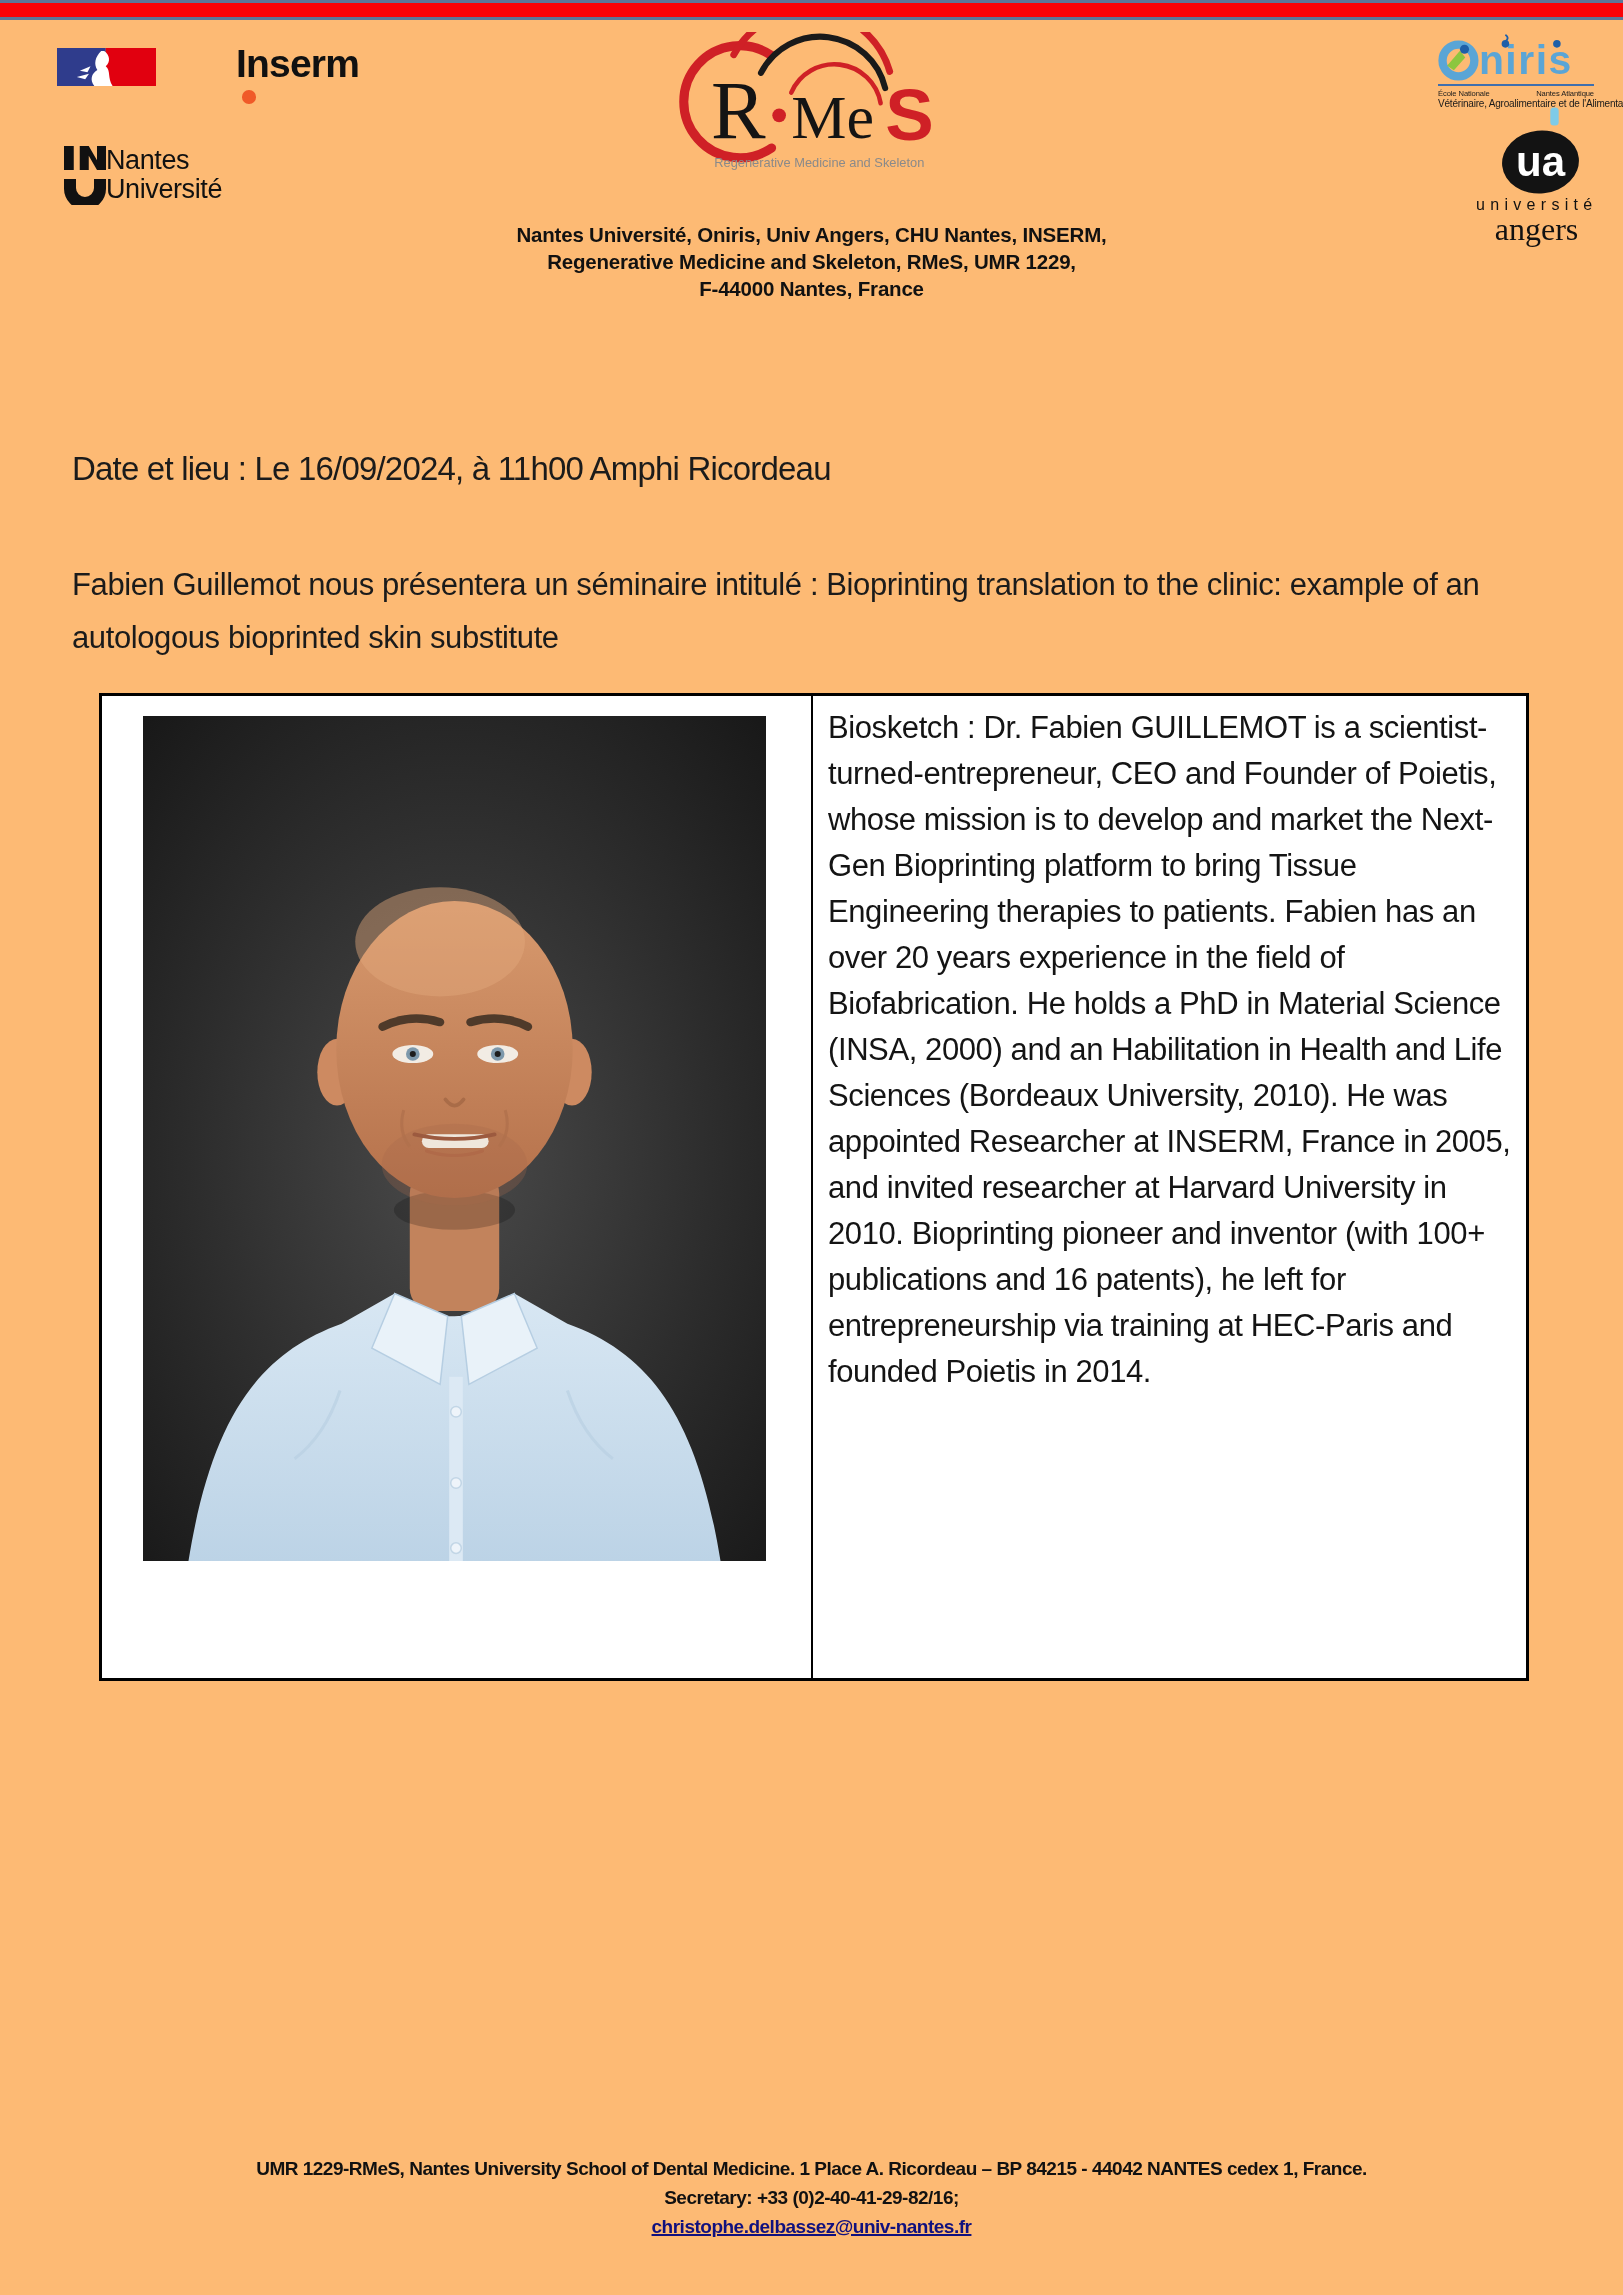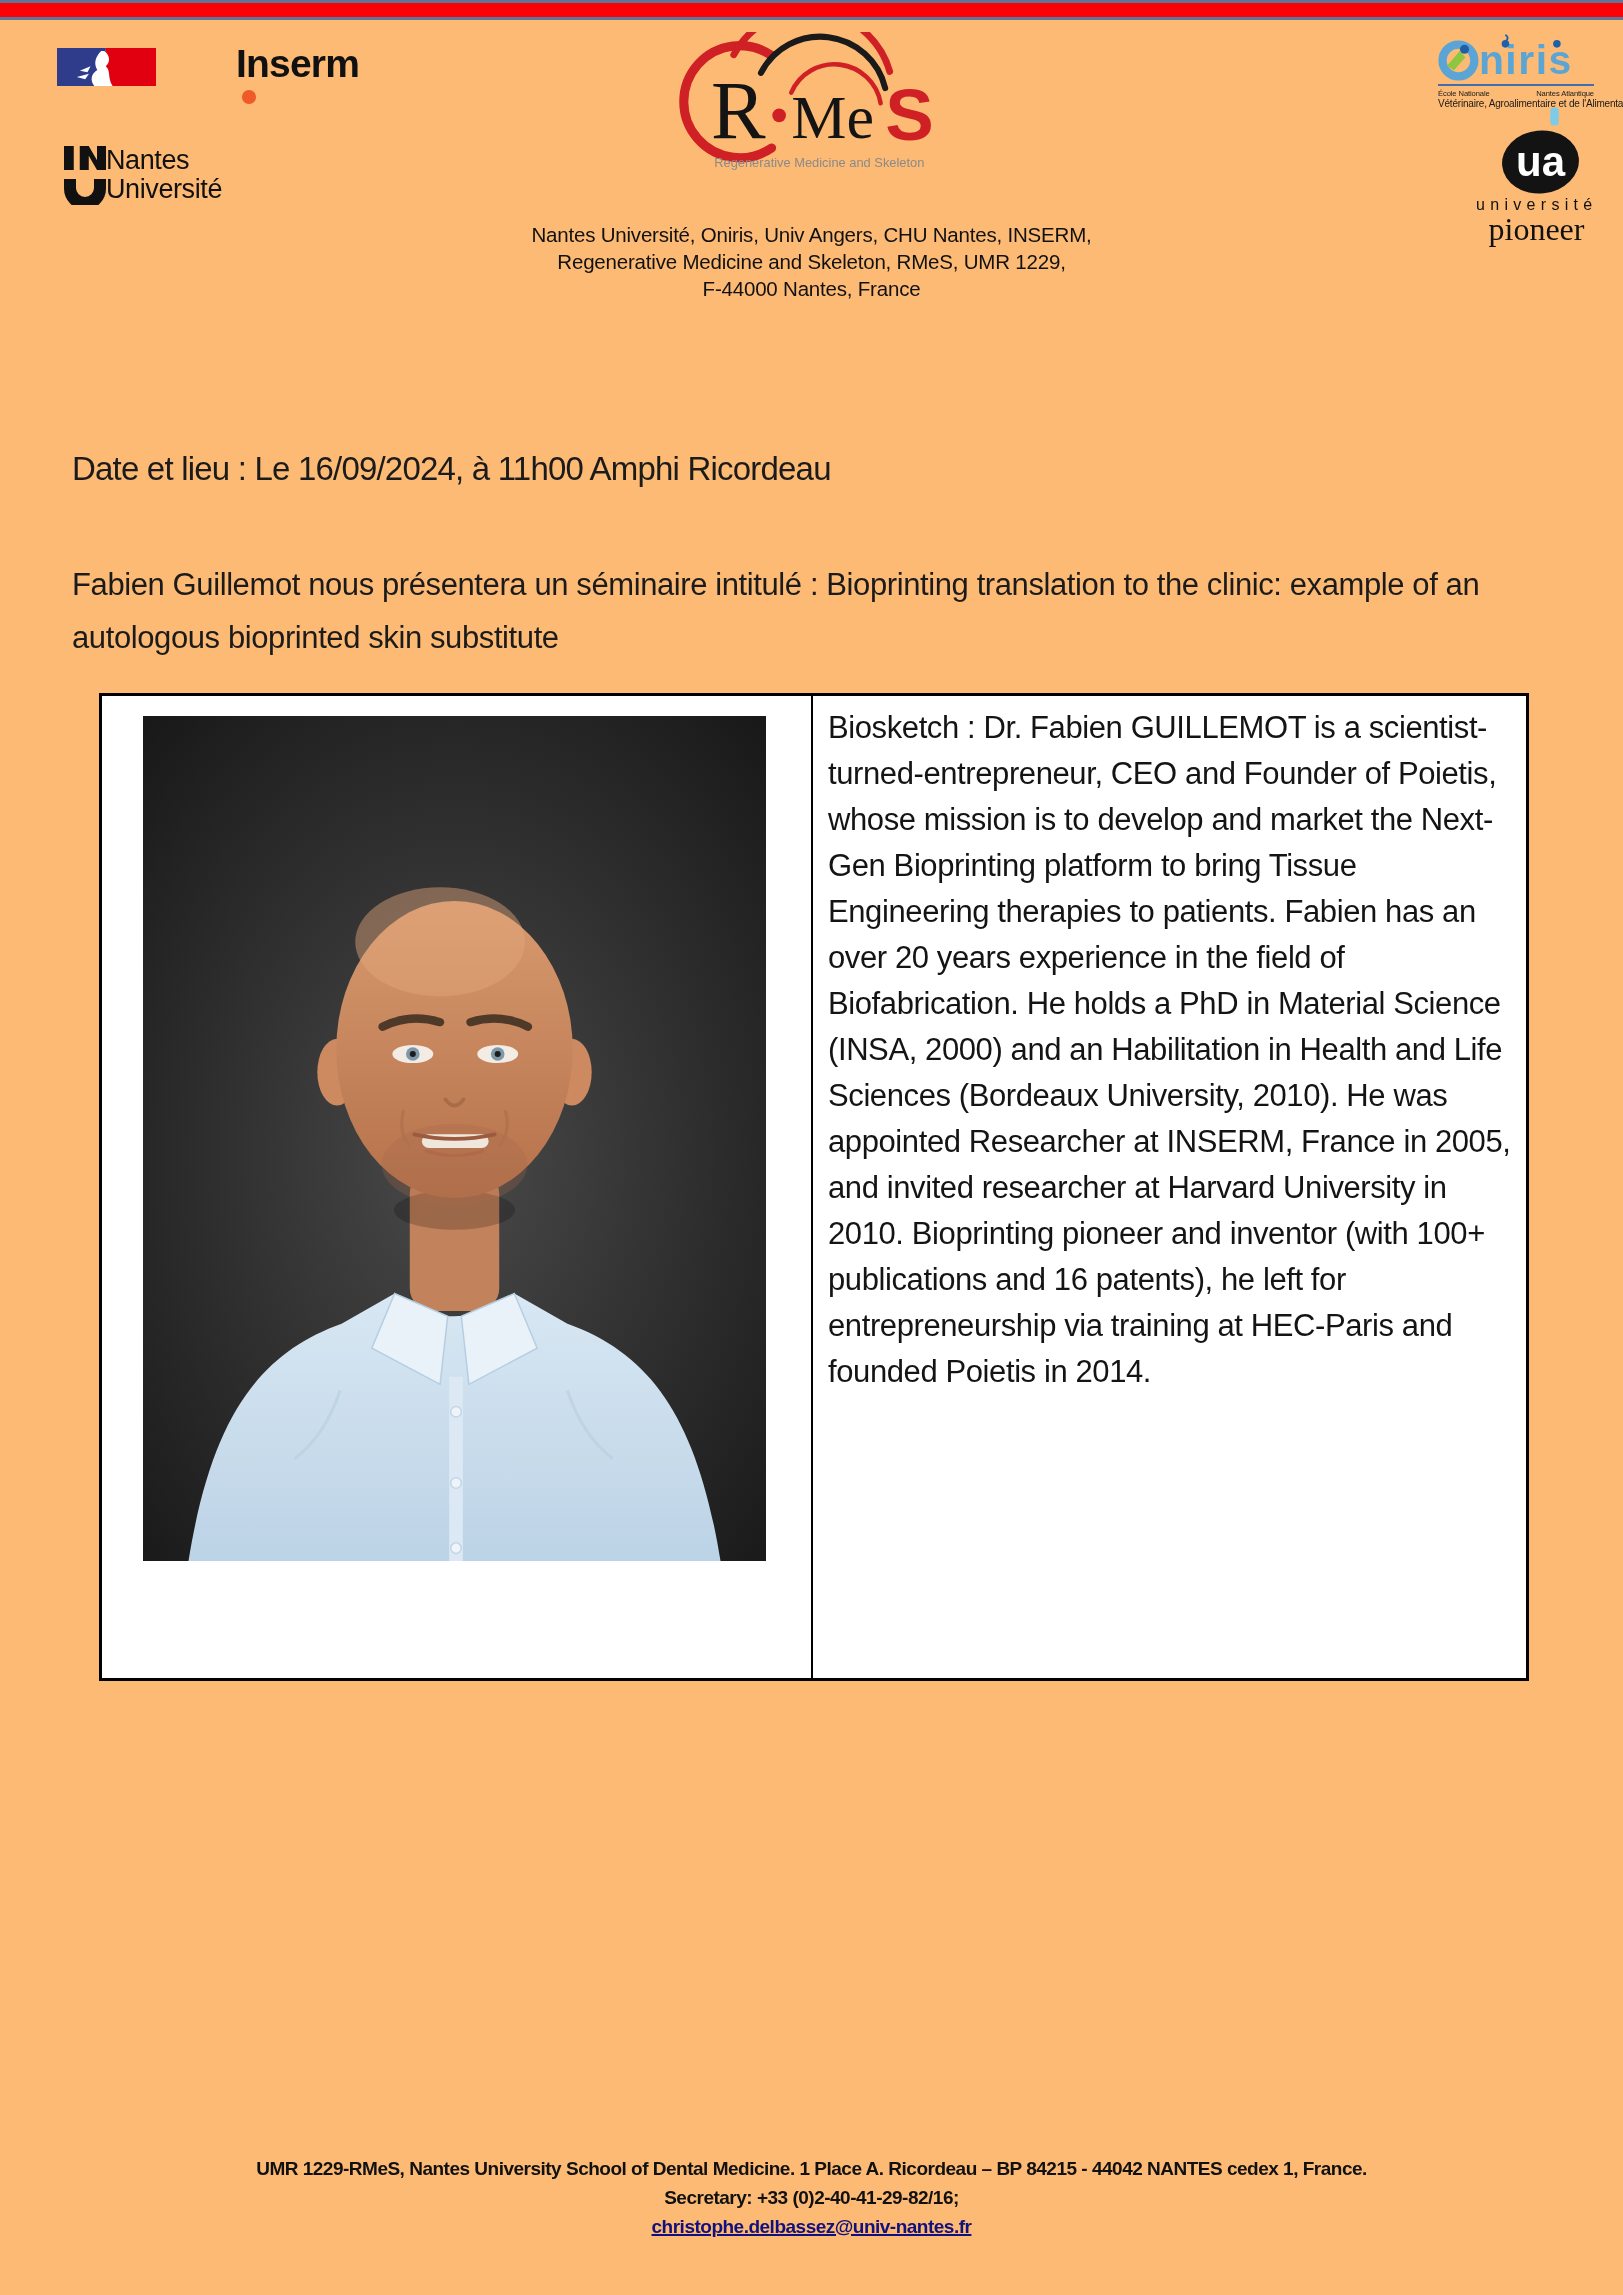--- a/index.html
+++ b/index.html
@@ -32,21 +32,21 @@
   }
   .nantes{position:absolute;left:64px;top:144px;display:flex;}
   .nantes-glyph{width:42px;height:61px;}
   .nantes-text{
     font-size:27px;line-height:29.6px;font-weight:500;letter-spacing:-0.4px;color:#111;
     padding-top:1.5px;
   }
   .rmes{position:absolute;left:664px;top:32px;width:303px;height:144px;}
   .affiliation{
     position:absolute;left:0;right:0;top:221px;
-    text-align:center;font-size:20.5px;font-weight:normal;line-height:27px;
+    text-align:center;font-size:20.5px;font-weight:bold;line-height:27px;
     letter-spacing:-0.2px;color:#111;
   }
   .oniris{position:absolute;left:1438px;top:33px;width:156px;}
   .oniris-word-svg{width:156px;height:49px;display:block;}
   .oniris-underline{height:2.3px;background:#3f6fae;margin-top:1.5px;}
   .oniris-sub1{
     display:flex;justify-content:space-between;
     font-size:7.6px;letter-spacing:-0.1px;color:#1a1a1a;margin-top:3px;gap:16px;
   }
   .oniris-sub2{font-size:10px;letter-spacing:-0.2px;color:#1a1a1a;white-space:nowrap;}
@@ -160,21 +160,21 @@
 
   <div class="angers">
     <svg class="angers-mark" viewBox="0 0 160 130">
       <rect x="99" y="2" width="12" height="26" rx="5" fill="#7ECBE8"></rect>
       <g transform="rotate(-6 85 80)">
         <ellipse cx="85" cy="80" rx="55" ry="45" fill="#131313"></ellipse>
       </g>
       <text x="50" y="100" font-family="Liberation Sans, sans-serif" font-weight="bold" font-size="60" fill="#ffffff">ua</text>
     </svg>
     <div class="angers-univ">université</div>
-    <div class="angers-name">pioneer</div>
+    <div class="angers-name">angers</div>
   </div>
 
   <div class="date-line">Date et lieu : Le 16/09/2024, à 11h00 Amphi Ricordeau</div>
   <div class="seminar">Fabien Guillemot nous présentera un séminaire intitulé : Bioprinting translation to the clinic: example of an autologous bioprinted skin substitute</div>
 
   <div class="bio-box">
     <div class="bio-left">
       <svg class="portrait" viewBox="0 0 822 1115" preserveAspectRatio="none">
         <defs>
           <radialGradient id="bgGrad" cx="50%" cy="52%" r="75%">

